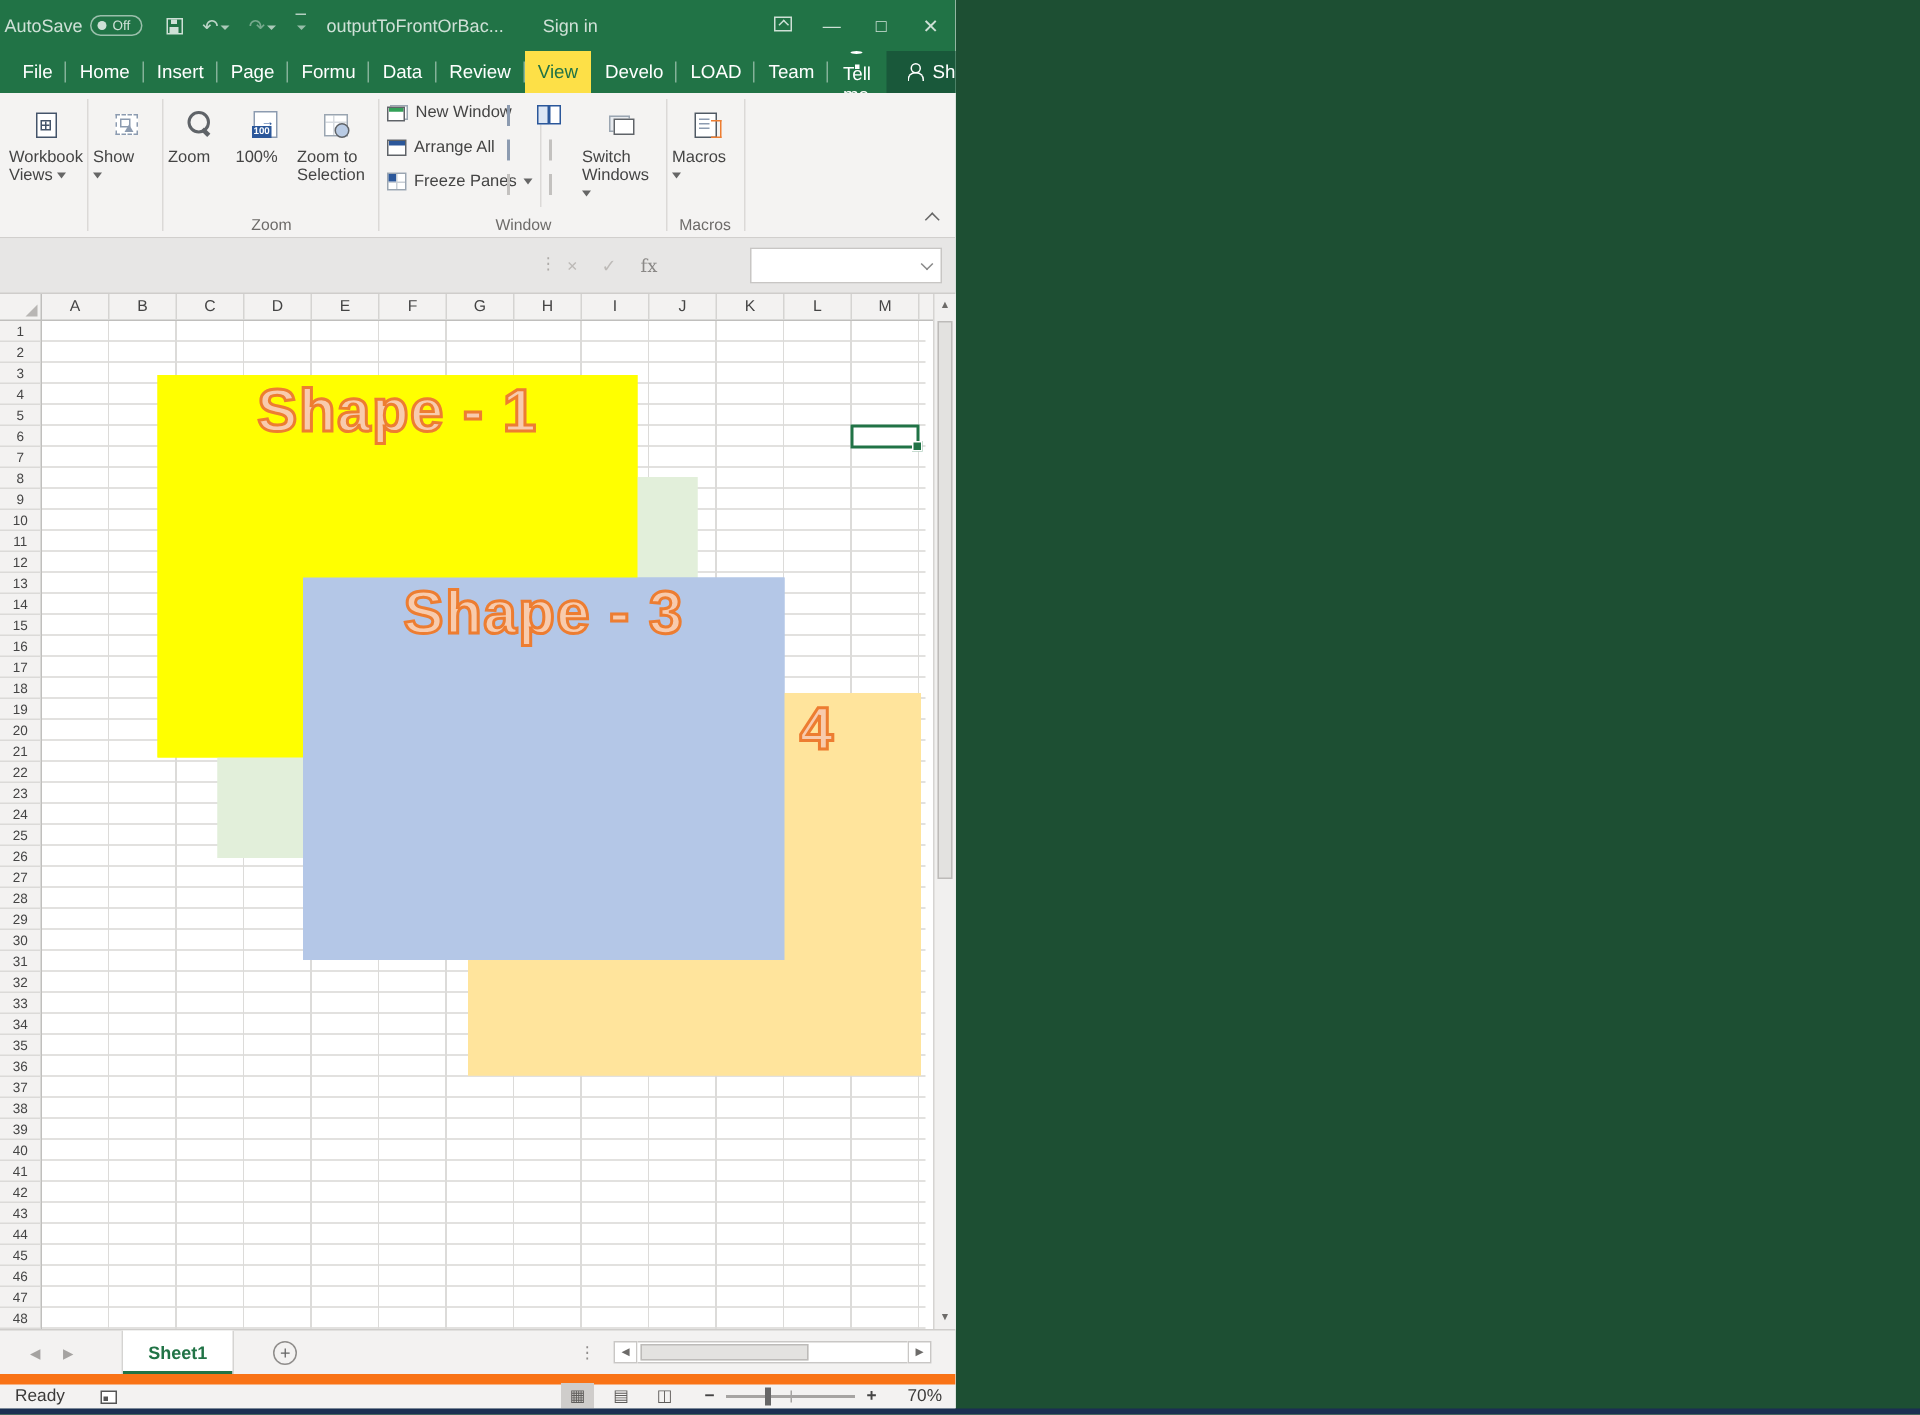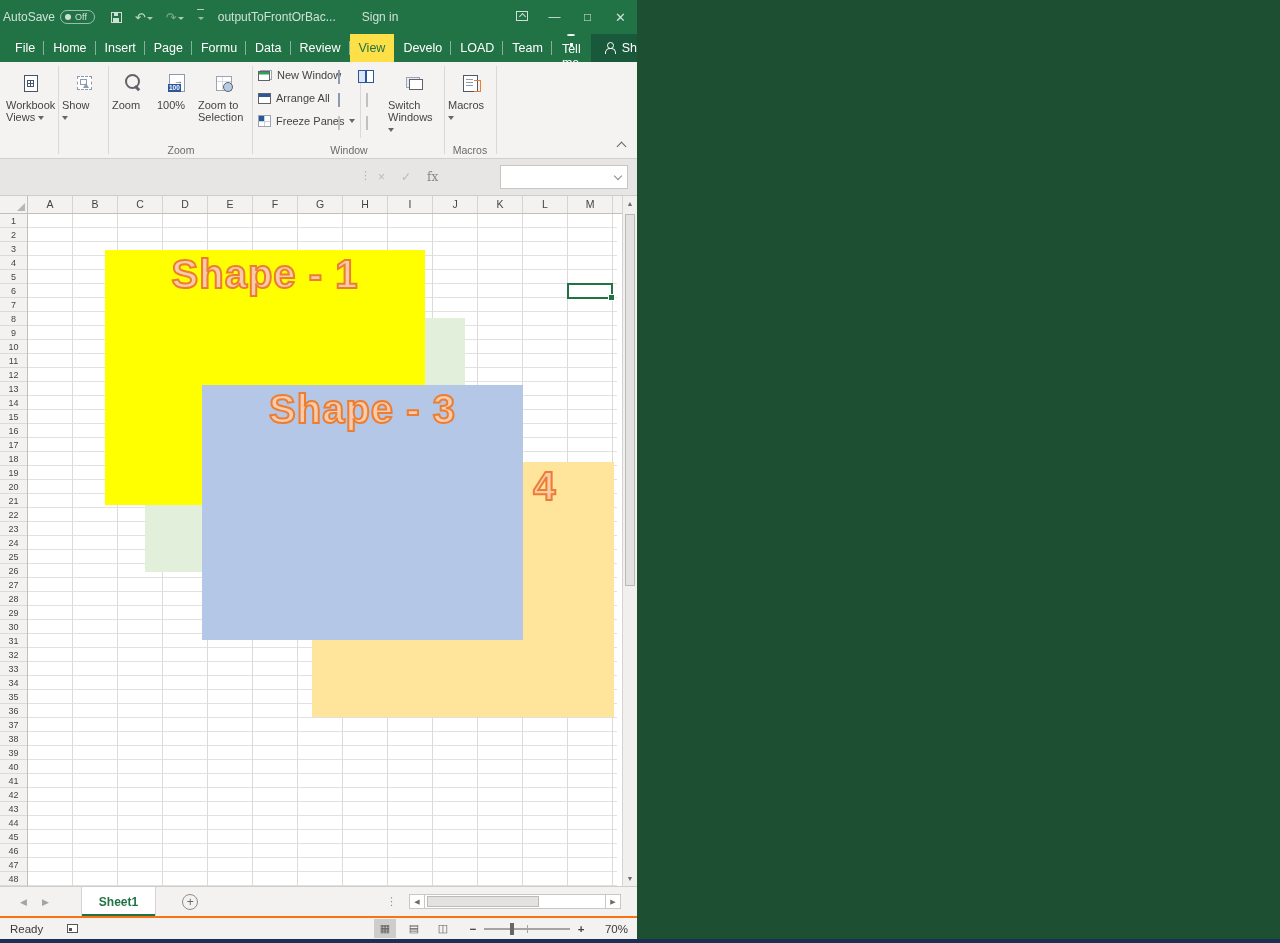--- a/index.html
+++ b/index.html
@@ -137,21 +137,21 @@
   .sb-nav { margin-left:20px; display:flex; gap:15px; color:#a5a3a1; font-size:9px; }
   .sheettab { margin-left:32px; height:100%; display:flex; align-items:center; padding:0 17px; background:#fff; border-left:1px solid #d5d4d2; border-right:1px solid #d5d4d2; box-shadow:inset 0 -2px 0 #217346; color:#217346; font-weight:bold; }
   .addsheet { margin-left:26px; width:16px; height:16px; border:1px solid #8f8d8b; border-radius:50%; color:#666; font-size:12px; line-height:14px; text-align:center; }
   .sb-dots { margin-left:auto; color:#908e8c; font-size:11px; }
   .hscroll { margin-left:12px; margin-right:16px; width:212px; height:17px; display:flex; align-items:center; background:#f3f2f1; }
   .hs-arrow { width:16px; height:15px; border:1px solid #c9c7c5; background:#fff; font-size:7px; color:#6d6b69; text-align:center; line-height:14px; }
   .hs-track { flex:1; height:15px; border-top:1px solid #c9c7c5; border-bottom:1px solid #c9c7c5; background:#fff; position:relative; }
   .hs-thumb { position:absolute; left:2px; top:1px; height:11px; width:62%; background:#e3e2e0; border:1px solid #bdbbb9; }
 
   
-  .statusbar { height:23px; background:#f3f2f1; border-top:2px solid #f97316; display:flex; align-items:center; font-size:11.5px; color:#3b3a39; }
+  .statusbar { height:23px; background:#f3f2f1; border-top:7px solid #f97316; display:flex; align-items:center; font-size:11.5px; color:#3b3a39; }
   .st-ready { margin-left:10px; }
   .ico-rec { margin-left:24px; width:11px; height:9px; border:1px solid #555; position:relative; background:#fff; }
   .ico-rec:after { content:""; position:absolute; left:1px; bottom:1px; width:3px; height:3px; background:#555; }
   .vwgrp { margin-left:auto; display:flex; gap:7px; align-items:center; }
   .vwbtn { width:22px; height:19px; text-align:center; font-size:11px; color:#5f5d5b; line-height:19px; }
   .vwbtn.sel { background:#cfcdcb; }
   .zoomctr { display:flex; align-items:center; margin-left:12px; width:122px; }
   .z-minus,.z-plus { width:14px; text-align:center; font-weight:bold; color:#444; }
   .z-track { flex:1; height:2px; background:#a6a4a2; position:relative; margin:0 4px; }
   .z-tick { position:absolute; left:50%; top:-3px; width:1px; height:8px; background:#a6a4a2; }

